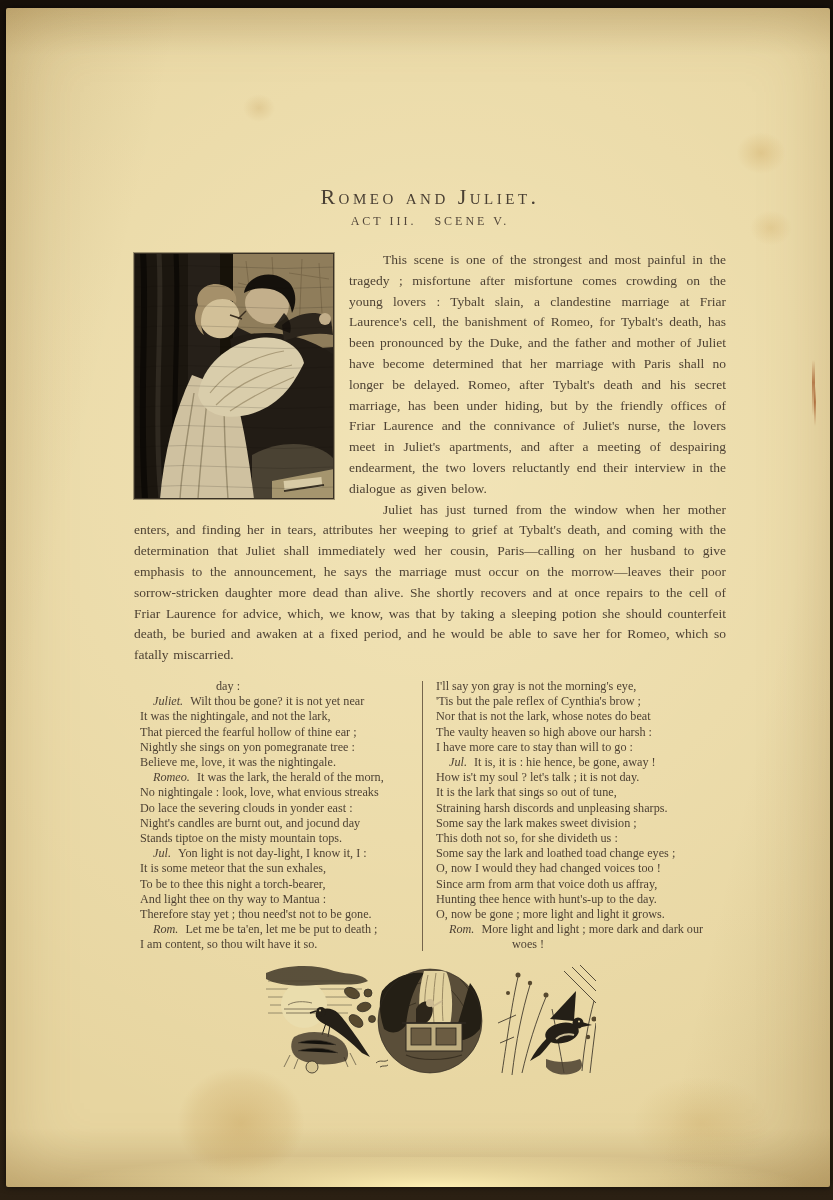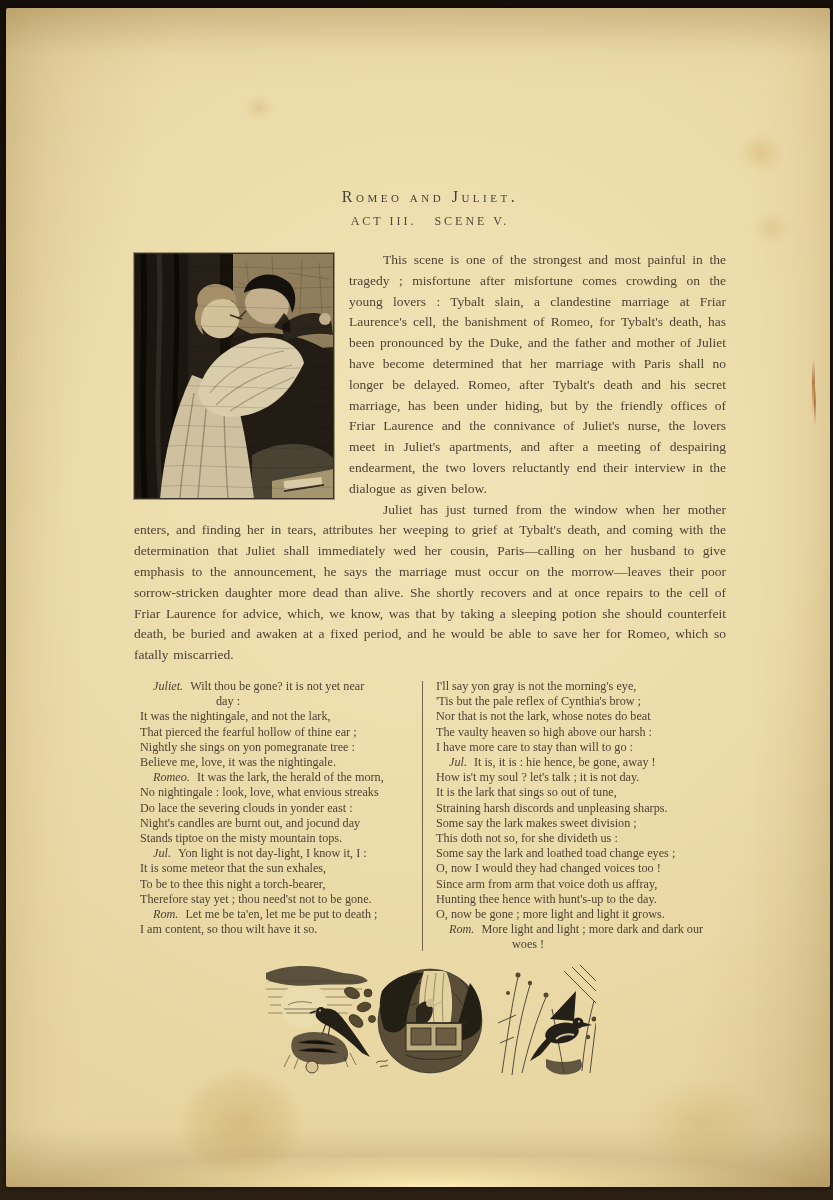--- a/index.html
+++ b/index.html
@@ -30,21 +30,21 @@
   .stain.s5{left:230px;top:80px;width:46px;height:40px;
     background:radial-gradient(closest-side, rgba(175,125,45,.18), rgba(175,125,45,0) 70%);}
   .streak{position:absolute;pointer-events:none;background:linear-gradient(180deg, rgba(158,79,31,0), rgba(158,79,31,.65) 40%, rgba(158,79,31,0));}
   .streak.r1{left:806px;top:352px;width:3px;height:56px;}
   .streak.r2{left:808px;top:378px;width:2px;height:40px;}
   .edge-glow{position:absolute;left:0;right:0;bottom:0;height:30px;pointer-events:none;
     background:radial-gradient(60% 160% at 52% 100%, rgba(255,241,182,.95), rgba(255,241,182,0) 75%);}
   .content{position:absolute;left:128px;top:0;width:592px;color:#4e4234;}
   .title{
     margin:176px 0 0 0;text-align:center;font-weight:400;
-    font-variant:small-caps;font-size:16px;line-height:26px;letter-spacing:3.5px;color:#493f33;
+    font-variant:small-caps;font-size:22px;line-height:26px;letter-spacing:3.5px;color:#493f33;
   }
   .subtitle{
     margin-top:4px;text-align:center;font-size:12px;line-height:14px;
     letter-spacing:3px;color:#53473a;white-space:pre-wrap;
   }
   .intro{margin-top:22px;}
   .illustration-wrap{
     float:left;width:200px;height:246px;margin:3px 15px 5px 0;
     box-shadow:0 0 0 1px rgba(60,50,35,.45);
   }
@@ -149,34 +149,35 @@
           </g>
           <rect x="0.5" y="0.5" width="199" height="245" fill="none" stroke="#3a3226"></rect>
         </svg>
       </div>
       <p class="para">This scene is one of the strongest and most painful in the tragedy ; misfortune after misfortune comes crowding on the young lovers : Tybalt slain, a clandestine marriage at Friar Laurence's cell, the banishment of Romeo, for Tybalt's death, has been pronounced by the Duke, and the father and mother of Juliet have become determined that her marriage with Paris shall no longer be delayed.  Romeo, after Tybalt's death and his secret marriage, has been under hiding, but by the friendly offices of Friar Laurence and the connivance of Juliet's nurse, the lovers meet in Juliet's apartments, and after a meeting of despairing endearment, the two lovers reluctantly end their interview in the dialogue as given below.</p>
       <p class="para">Juliet has just turned from the window when her mother enters, and finding her in tears, attributes her weeping to grief at Tybalt's death, and coming with the determination that Juliet shall immediately wed her cousin, Paris—calling on her husband to give emphasis to the announcement, he says the marriage must occur on the morrow—leaves their poor sorrow-stricken daughter more dead than alive.  She shortly recovers and at once repairs to the cell of Friar Laurence for advice, which, we know, was that by taking a sleeping potion she should counterfeit death, be buried and awaken at a fixed period, and he would be able to save her for Romeo, which so fatally miscarried.</p>
     </div>
 
     <div class="dialogue">
       <div class="col col-left">
+          <div class="vline wrap">day :</div>
           <div class="vline spk"><span class="speaker">Juliet.</span>Wilt thou be gone? it is not yet near</div>
-          <div class="vline wrap">day :</div>
           <div class="vline">It was the nightingale, and not the lark,</div>
           <div class="vline">That pierced the fearful hollow of thine ear ;</div>
           <div class="vline">Nightly she sings on yon pomegranate tree :</div>
           <div class="vline">Believe me, love, it was the nightingale.</div>
           <div class="vline spk"><span class="speaker">Romeo.</span>It was the lark, the herald of the morn,</div>
           <div class="vline">No nightingale : look, love, what envious streaks</div>
           <div class="vline">Do lace the severing clouds in yonder east :</div>
           <div class="vline">Night's candles are burnt out, and jocund day</div>
           <div class="vline">Stands tiptoe on the misty mountain tops.</div>
           <div class="vline spk"><span class="speaker">Jul.</span>Yon light is not day-light, I know it, I :</div>
           <div class="vline">It is some meteor that the sun exhales,</div>
           <div class="vline">To be to thee this night a torch-bearer,</div>
+          <div class="vline">And light thee on thy way to Mantua :</div>
           <div class="vline">Therefore stay yet ; thou need'st not to be gone.</div>
           <div class="vline spk"><span class="speaker">Rom.</span>Let me be ta'en, let me be put to death ;</div>
           <div class="vline">I am content, so thou wilt have it so.</div>
         </div>
       <div class="divider"></div>
       <div class="col col-right">
           <div class="vline">I'll say yon gray is not the morning's eye,</div>
           <div class="vline">'Tis but the pale reflex of Cynthia's brow ;</div>
           <div class="vline">Nor that is not the lark, whose notes do beat</div>
           <div class="vline">The vaulty heaven so high above our harsh :</div>

